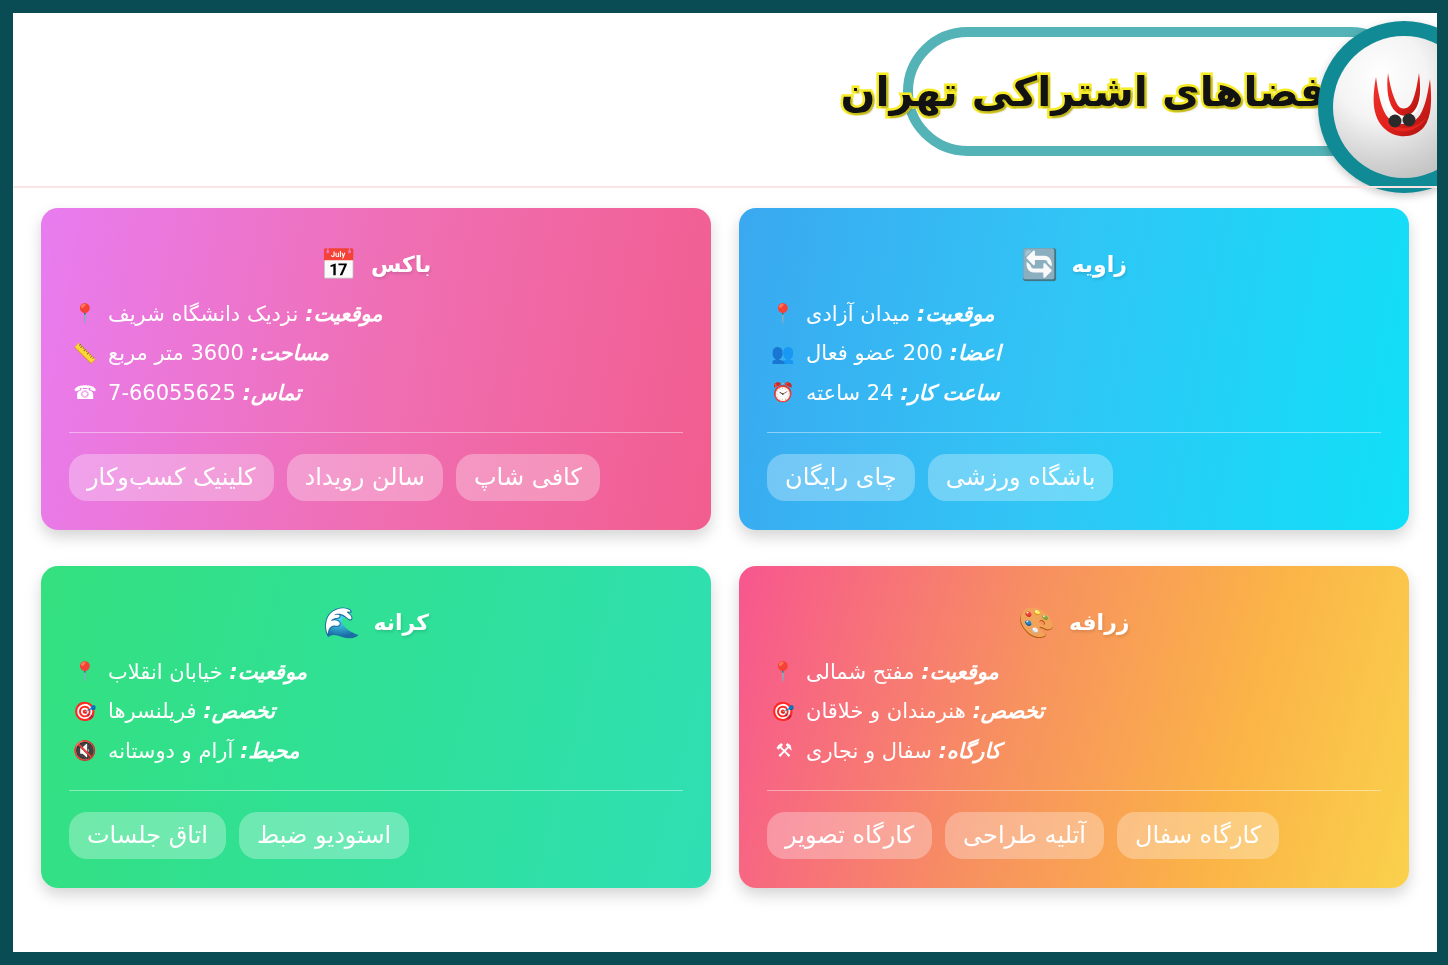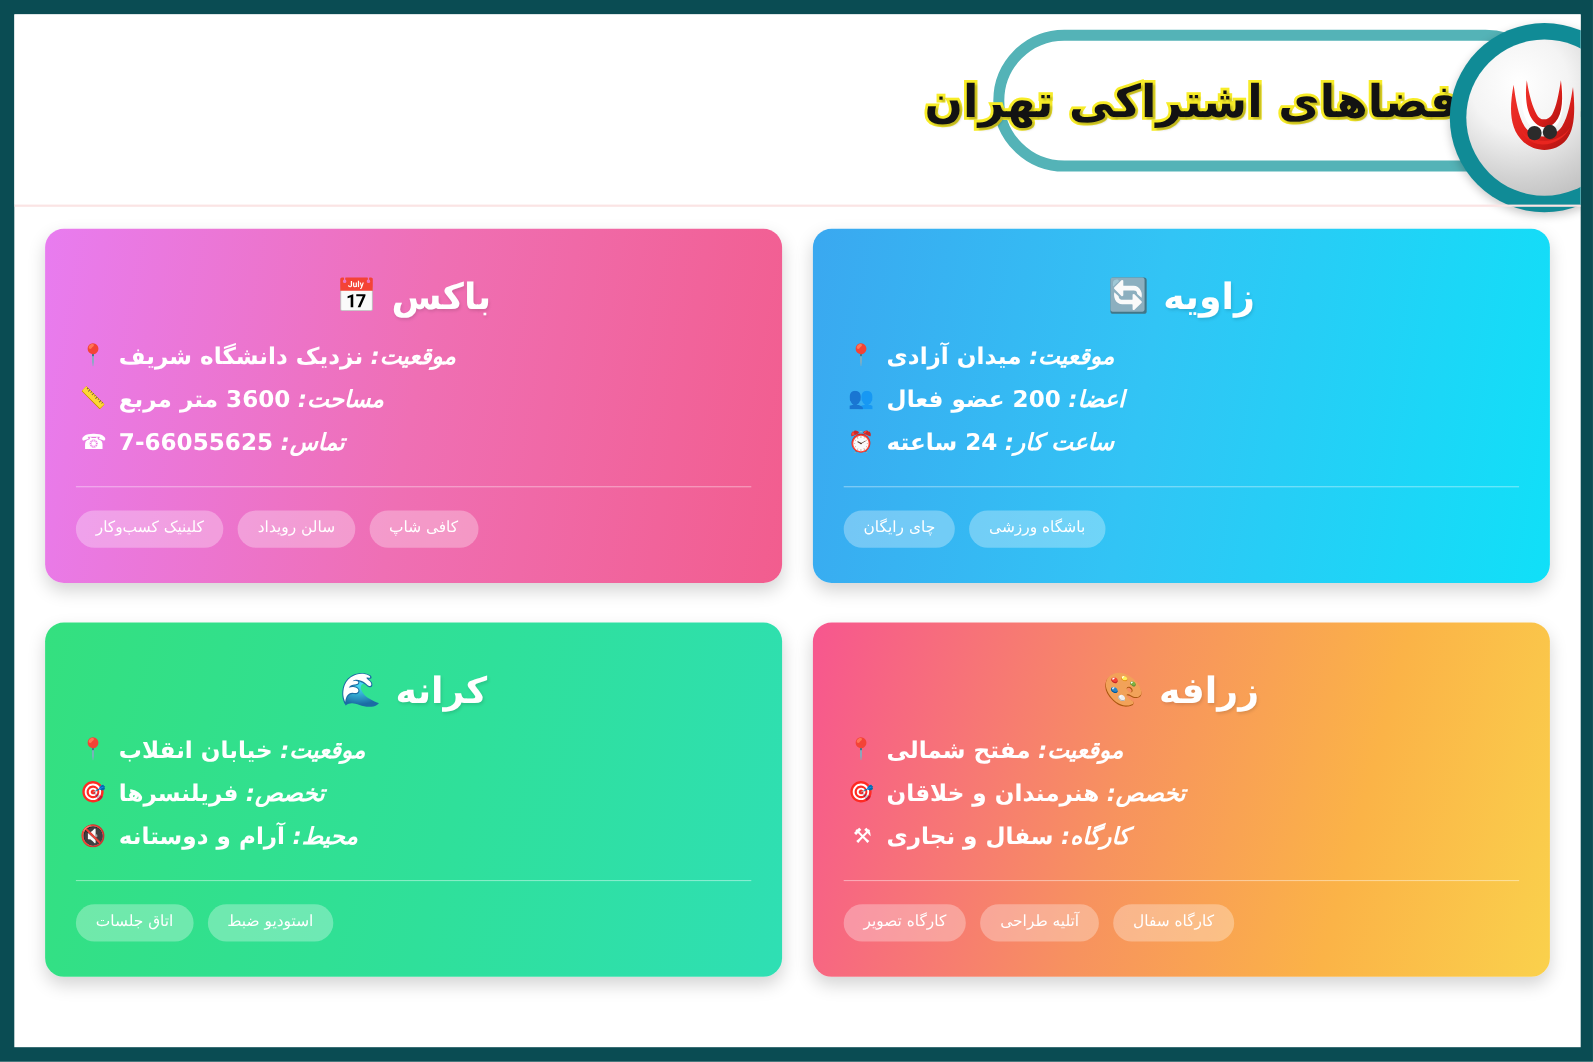--- a/index.html
+++ b/index.html
@@ -129,21 +129,21 @@
 
   .card-title-row {
     display: flex;
     align-items: center;
     justify-content: center;
     gap: 13px;
     margin-top: 16px;
     margin-bottom: 20px;
   }
   .card-title {
-    font-size: 33px;
+    font-size: 22px;
     font-weight: bold;
     color: #ffffff;
     text-shadow: 1px 2px 3px rgba(0,0,0,0.12);
     line-height: 1.2;
   }
   .card-title-icon {
     font-size: 30px;
     line-height: 1;
   }
 
@@ -166,42 +166,42 @@
   }
   .detail-icon {
     font-size: 19px;
     width: 22px;
     text-align: center;
     flex: 0 0 auto;
     order: 2;
   }
   .detail-body { order: 1; }
   .detail-label { font-weight: bold; font-style: italic; }
-  .detail-value { font-weight: bold; }
+  .detail-value { font-weight: normal; }
 
   .card-rule {
     margin: 25px 0 0 0;
     height: 1px;
     background: rgba(255,255,255,0.42);
     width: 100%;
   }
 
   .card-tags {
     margin-top: 21px;
     display: flex;
     flex-direction: row;
     justify-content: flex-end;
     gap: 13px;
     direction: rtl;
   }
   .tag-chip {
     background: rgba(255,255,255,0.30);
     border-radius: 18px;
     padding: 8px 18px 9px 18px;
-    font-size: 14px;
+    font-size: 24px;
     color: #ffffff;
     white-space: nowrap;
     line-height: 1.25;
   }
 </style>
 </head>
 <body>
 
 <div id="page-frame">
   <div id="page-canvas">

